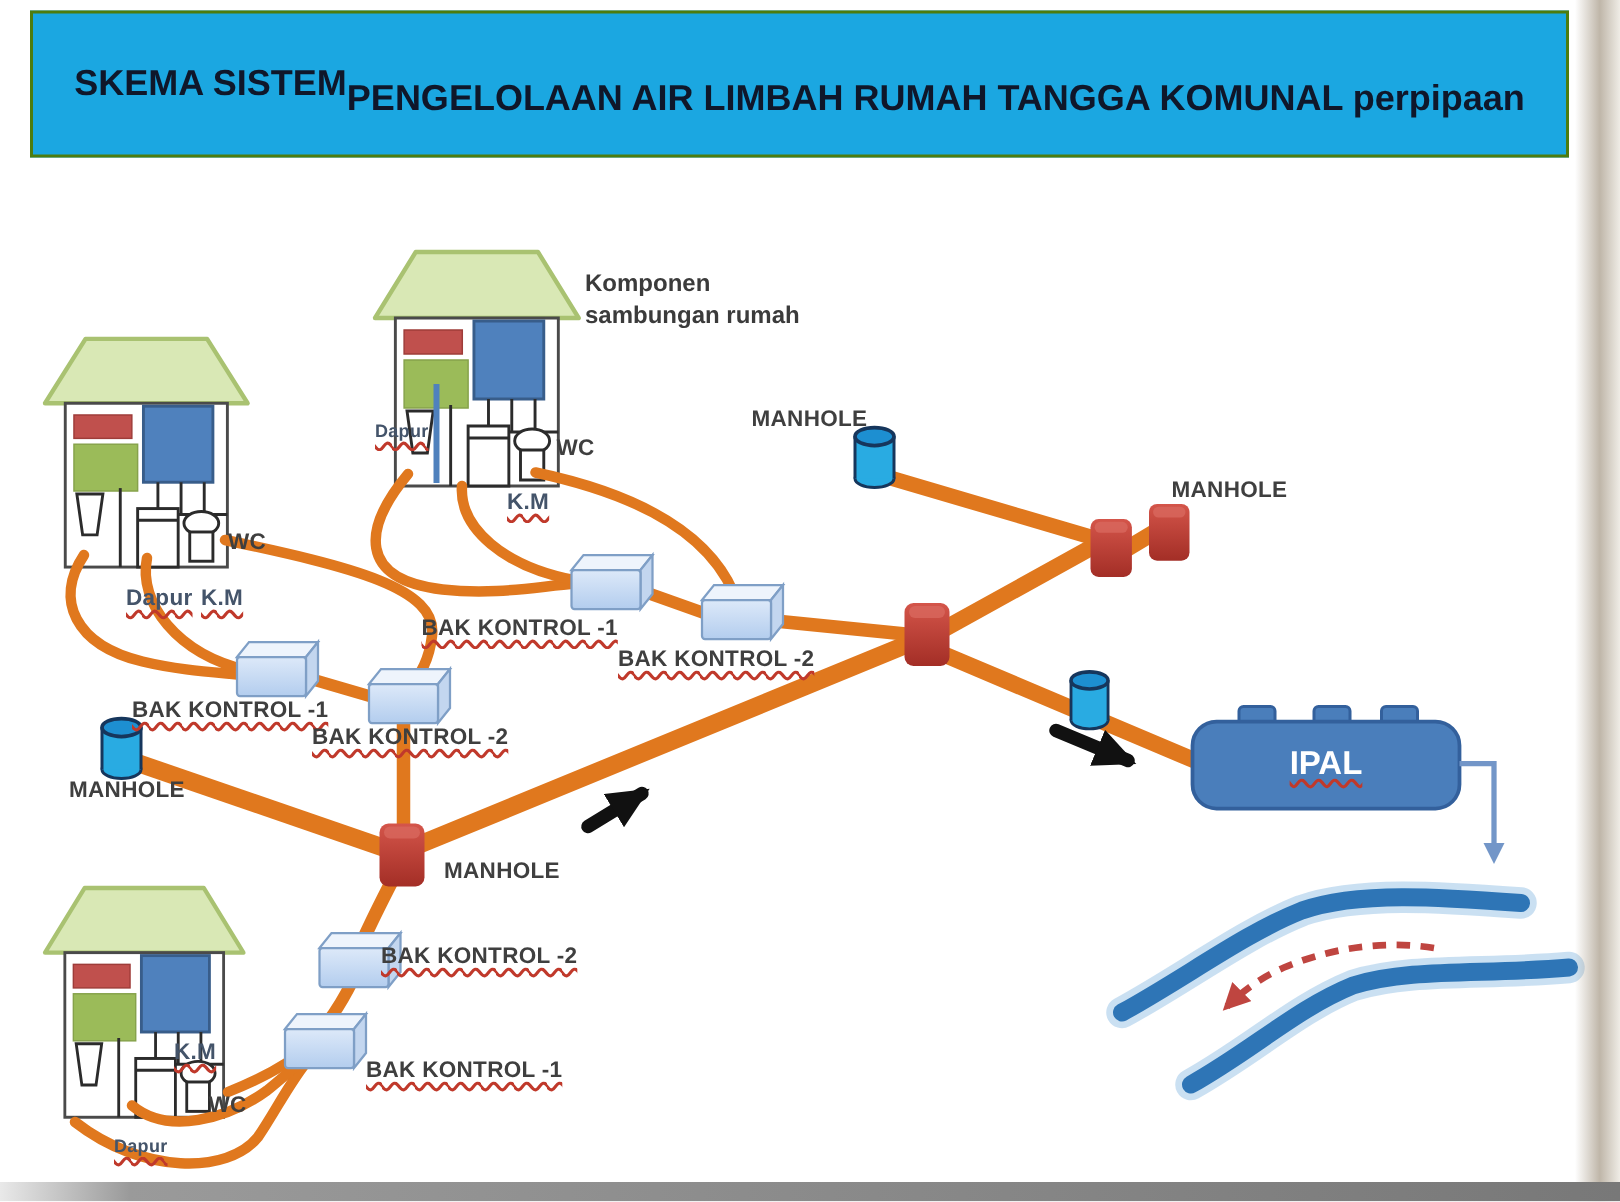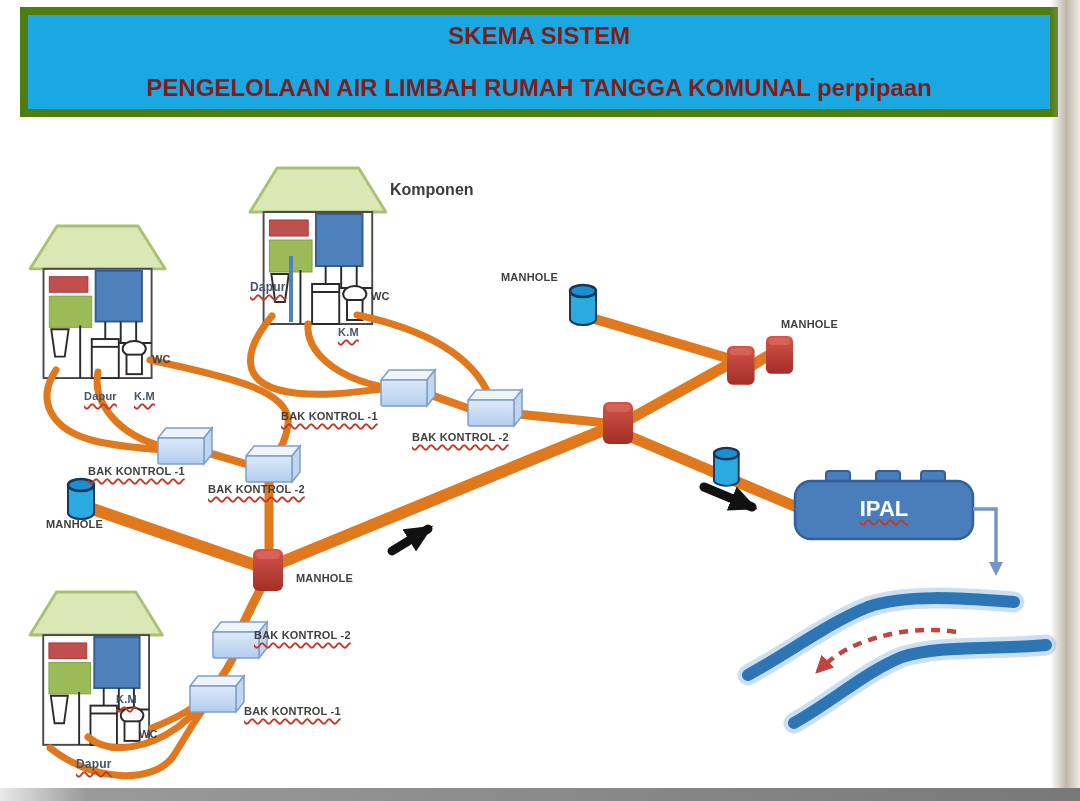--- a/index.html
+++ b/index.html
@@ -1,30 +1,30 @@
 <!DOCTYPE html>
 <html><head>
 <meta charset="utf-8">
 <style>
   html,body{margin:0;padding:0;background:#fff;}
   .page{position:relative;width:1080px;height:801px;background:#ffffff;overflow:hidden;
         font-family:"Liberation Sans",sans-serif;}
   .diagram-svg{position:absolute;left:0;top:0;}
   
   .header{position:absolute;left:20px;top:7px;width:1022px;height:94px;
-          background:#1ba7e1;border:8px solid #4d7c0f;
-          display:flex;flex-direction:column;justify-content:center;align-items:center;
-          color:#7f1d1d;font-weight:700;text-align:center;}
+          background:#1ba7e1;border:2px solid #4d7c0f;
+          display:flex;flex-direction:row;justify-content:center;align-items:center;
+          color:#0f172a;font-weight:700;text-align:center;}
   .header .l1{font-size:24px;line-height:1.35;}
   .header .l2{font-size:24px;line-height:1.35;margin-top:20px;}
   
   .note{position:absolute;left:390px;top:180px;font-size:16px;font-weight:700;
         color:#3b3b3b;line-height:1.3;}
   
-  .lbl{position:absolute;font-size:11px;font-weight:700;color:#3f3f3f;
+  .lbl{position:absolute;font-size:15px;font-weight:700;color:#3f3f3f;
        white-space:nowrap;letter-spacing:.2px;}
   .lbl.big{font-size:12px;}
   .blue{color:#44546a;padding-left:46px;}
   .u{text-decoration:underline wavy #c0392b 1.5px;text-underline-offset:3px;}
   .ipal-label{position:absolute;left:795px;top:496px;width:178px;text-align:center;
               color:#ffffff;font-size:22px;font-weight:700;}
   
   .edge-right{position:absolute;top:0;right:0;width:30px;height:100%;
               background:linear-gradient(to right,rgba(255,255,255,0),rgba(170,158,140,.75) 55%,#efece6);}
   .edge-bottom{position:absolute;left:0;bottom:0;width:100%;height:13px;
@@ -162,20 +162,21 @@
     <path d="M973,509 L996,509 L996,572" fill="none" stroke="#7396c8" stroke-width="3.5" marker-end="url(#ahBlue)"></path>
   </svg>
 
   <div class="header">
     <div class="l1">SKEMA SISTEM</div>
     <div class="l2">PENGELOLAAN AIR LIMBAH RUMAH TANGGA KOMUNAL perpipaan</div>
   </div>
 
   <div class="note">
     <div>Komponen</div>
+    <div>sambungan rumah</div>
   </div>
 
   <div class="lbl blue u" style="left:38px;top:390px;">Dapur</div>
   <div class="lbl blue u" style="left:88px;top:390px;">K.M</div>
   <div class="lbl" style="left:152px;top:353px;">WC</div>
 
   <div class="lbl blue u big" style="left:204px;top:280px;">Dapur</div>
   <div class="lbl blue u" style="left:292px;top:326px;">K.M</div>
   <div class="lbl" style="left:371px;top:290px;">WC</div>
 

